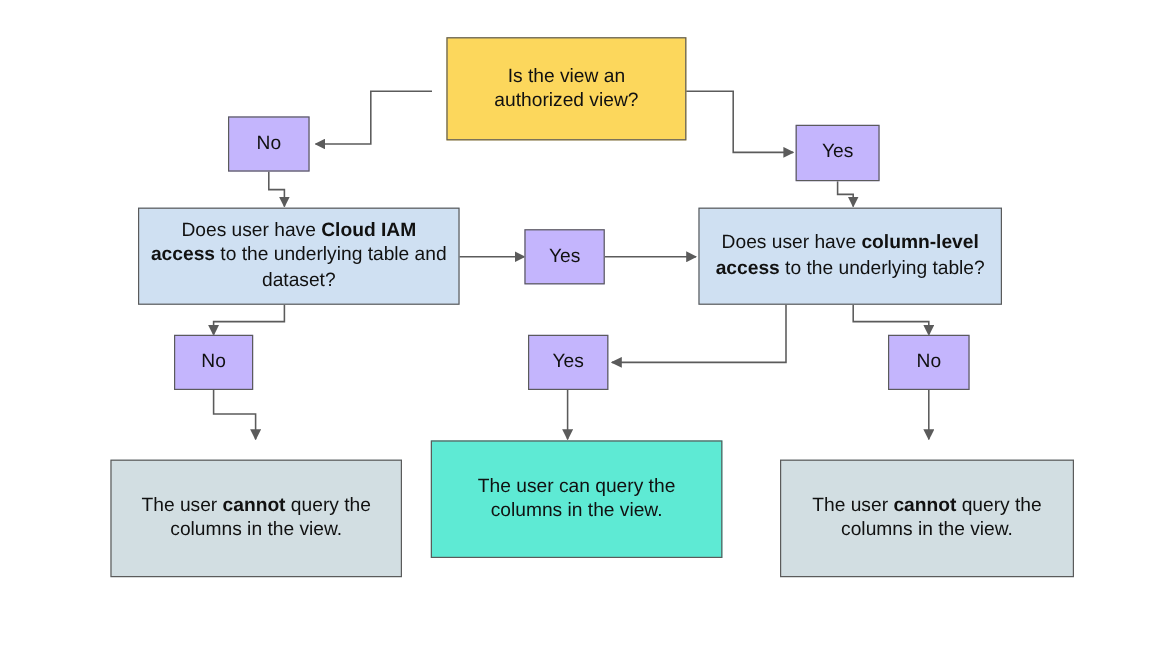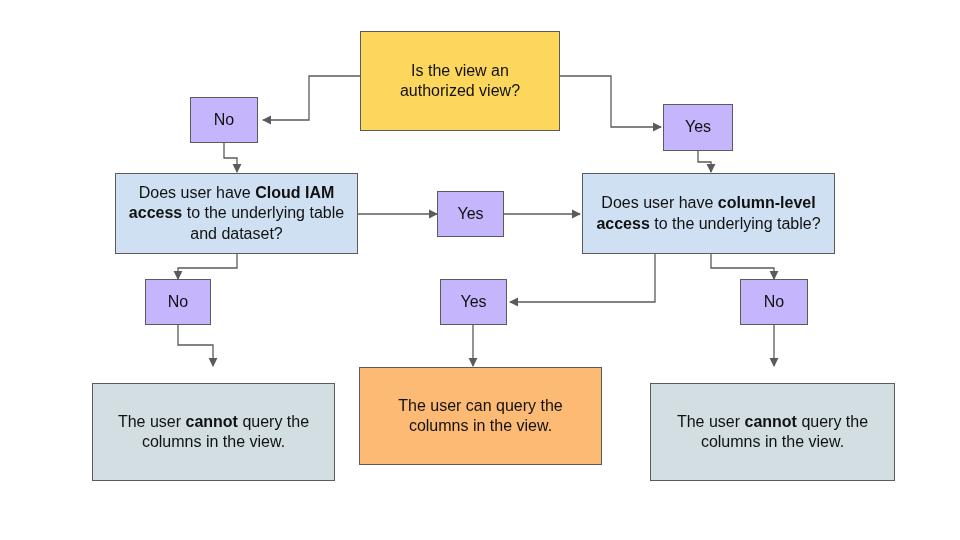--- a/index.html
+++ b/index.html
@@ -47,21 +47,21 @@
   .label-box {
     background: #c4b5fd;
     font-size: 16px;
   }
   .result-gray {
     background: #d2dee2;
     font-size: 16px;
     margin-top: 16px;
   }
   .result-green {
-    background: #fdba74;
+    background: #5eead4;
     font-size: 16px;
   }
   b { font-weight: bold; }
 </style>
 </head>
 <body>
 
 <div id="canvas">
 
   <svg id="edges" viewBox="0 0 960 540" width="960" height="540" xmlns="http://www.w3.org/2000/svg">
@@ -91,33 +91,33 @@
       <path d="M 655 254 L 655 302 L 510 302" marker-end="url(#arrow)"></path>
 
       <path d="M 711 254 L 711 268 L 774 268 L 774 279" marker-end="url(#arrow)"></path>
 
       <path d="M 473 325 L 473 366" marker-end="url(#arrow)"></path>
 
       <path d="M 774 325 L 774 366" marker-end="url(#arrow)"></path>
     </g>
   </svg>
 
-  <div class="node decision-start" style="left:360px; top:31px; width:200px; height:100px;">
+  <div class="node decision-start" style="left:372px; top:31px; width:200px; height:86px;">
     <span class="txt">Is the view an<br>authorized view?</span>
   </div>
 
   <div class="node label-box" style="left:190px; top:97px; width:68px; height:46px;">
     <span class="txt">No</span>
   </div>
 
   <div class="node label-box" style="left:663px; top:104px; width:70px; height:47px;">
     <span class="txt">Yes</span>
   </div>
 
-  <div class="node decision-blue" style="left:115px; top:173px; width:243px; height:81px;">
+  <div class="node decision-blue" style="left:115px; top:173px; width:268px; height:81px;">
     <span class="txt">Does user have <b>Cloud IAM access</b> to the underlying table and dataset?</span>
   </div>
 
   <div class="node decision-blue" style="left:582px; top:173px; width:253px; height:81px;justify-content:center;">
     <span class="txt">Does user have <b>column-level access</b> to the underlying table?</span>
   </div>
 
   <div class="node label-box" style="left:437px; top:191px; width:67px; height:46px;">
     <span class="txt">Yes</span>
   </div>

